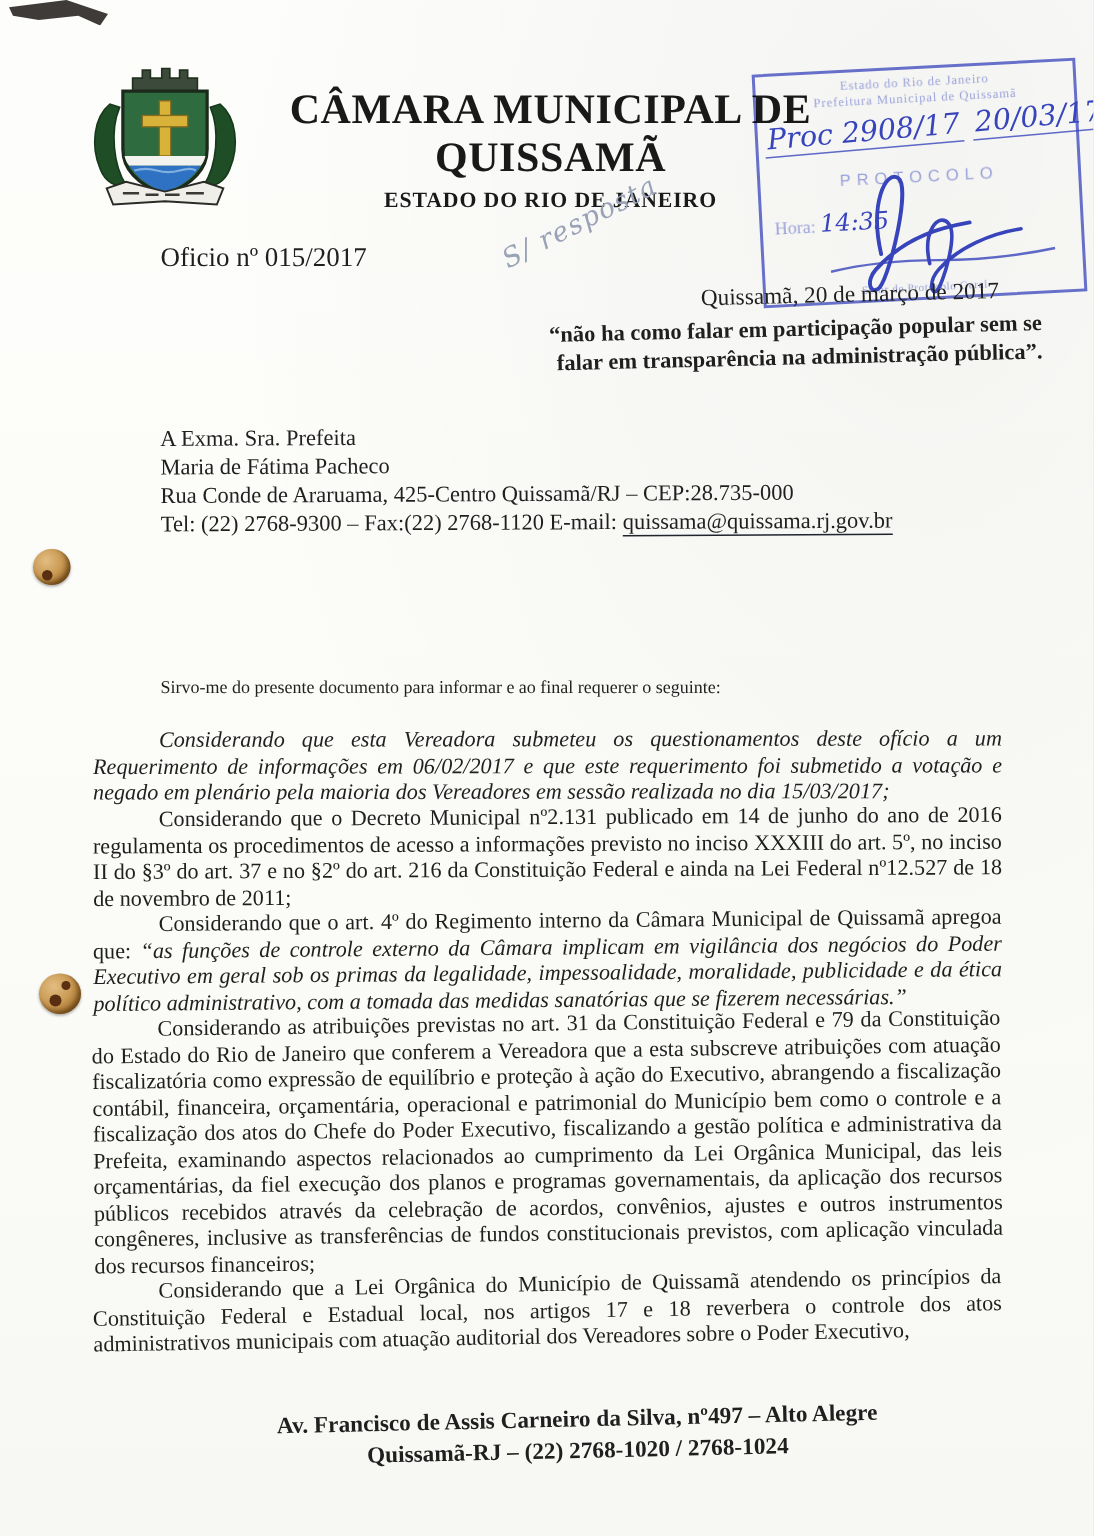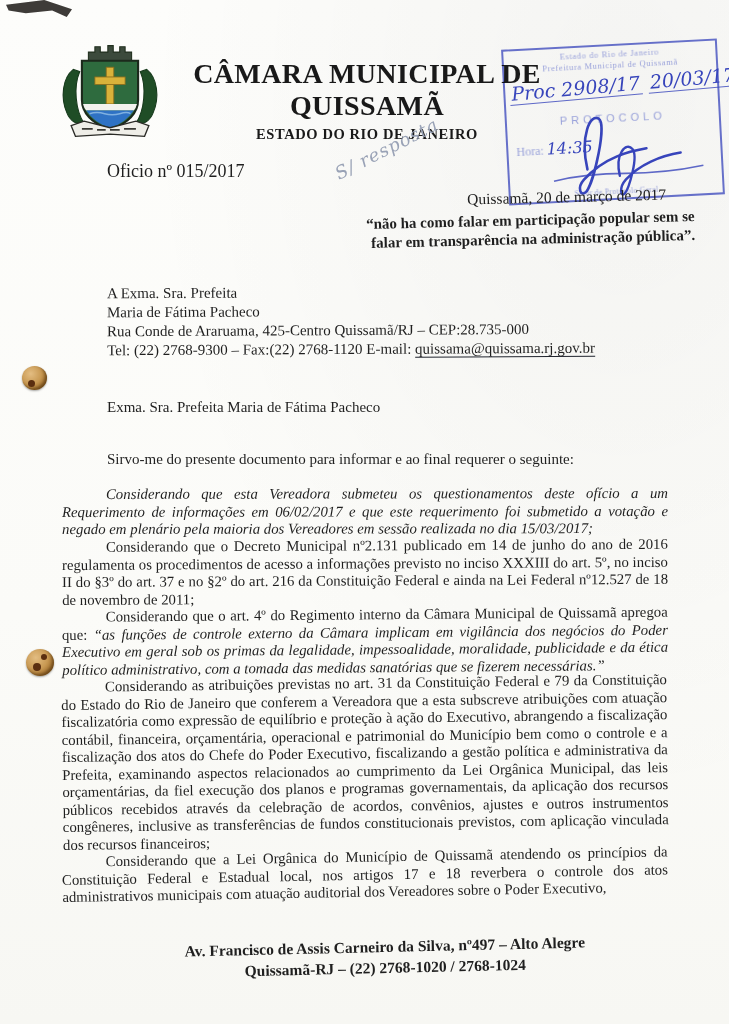--- a/index.html
+++ b/index.html
@@ -76,21 +76,21 @@
   .oficio{position:absolute;left:107px;top:161px;font-size:18px;}
 
   .dateblock{position:absolute;right:34px;top:189px;text-align:right;transform:rotate(-1.4deg);}
   .citydate{font-size:15.5px;margin-right:28px;}
   .quote{font-size:15px;font-weight:bold;line-height:19px;margin-top:4px;}
 
   .addressee{position:absolute;left:107px;top:283px;font-size:15px;line-height:19px;transform:rotate(-.3deg);}
   .addressee .email{border-bottom:1.4px solid #20242e;text-align:center;}
 
   .salutation{position:absolute;left:107px;top:399px;font-size:15px;}
-  .intro{position:absolute;left:107px;top:451px;font-size:15px;}
+  .intro{position:absolute;left:107px;top:451px;font-size:12px;}
 
   .bodytext{position:absolute;left:62px;top:486px;width:606px;font-size:14.8px;line-height:17.5px;text-align:justify;}
   .bodytext p{margin:0;text-indent:44px;transform-origin:left center;}
   .bodytext p .it{font-style:italic;}
   .r0{transform:rotate(-.1deg);font-style:italic;}
   .r1{transform:rotate(-.3deg);}
   .r2{transform:rotate(-.5deg);}
   .r3{transform:rotate(-.75deg);}
   .r4{transform:rotate(-1deg);}
 
@@ -174,21 +174,20 @@
   </div>
 
   <div class="punch punch1">
       <span class="dot"></span>
     </div>
   <div class="punch punch2">
       <span class="dot a"></span>
       <span class="dot b"></span>
     </div>
 
-  <div class="salutation">Exma. Sra. Prefeita Maria de Fátima Pacheco</div>
   <div class="intro">Sirvo-me do presente documento para informar e ao final requerer o seguinte:</div>
 
   <div class="bodytext">
     <p class="r0">Considerando que esta Vereadora submeteu os questionamentos deste ofício a um Requerimento de informações em 06/02/2017 e que este requerimento foi submetido a votação e negado em plenário pela maioria dos Vereadores em sessão realizada no dia 15/03/2017;</p>
     <p class="r1">Considerando que o Decreto Municipal nº2.131 publicado em 14 de junho do ano de 2016 regulamenta os procedimentos de acesso a informações previsto no inciso XXXIII do art. 5º, no inciso II do §3º do art. 37 e no §2º do art. 216 da Constituição Federal e ainda na Lei Federal nº12.527 de 18 de novembro de 2011;</p>
     <p class="r2"><span>Considerando que o art. 4º do Regimento interno da Câmara Municipal de Quissamã apregoa que: </span><span class="it">“as funções de controle externo da Câmara implicam em vigilância dos negócios do Poder Executivo em geral sob os primas da legalidade, impessoalidade, moralidade, publicidade e da ética político administrativo, com a tomada das medidas sanatórias que se fizerem necessárias.”</span></p>
     <p class="r3">Considerando as atribuições previstas no art. 31 da Constituição Federal e 79 da Constituição do Estado do Rio de Janeiro que conferem a Vereadora que a esta subscreve atribuições com atuação fiscalizatória como expressão de equilíbrio e proteção à ação do Executivo, abrangendo a fiscalização contábil, financeira, orçamentária, operacional e patrimonial do Município bem como o controle e a fiscalização dos atos do Chefe do Poder Executivo, fiscalizando a gestão política e administrativa da Prefeita, examinando aspectos relacionados ao cumprimento da Lei Orgânica Municipal, das leis orçamentárias, da fiel execução dos planos e programas governamentais, da aplicação dos recursos públicos recebidos através da celebração de acordos, convênios, ajustes e outros instrumentos congêneres, inclusive as transferências de fundos constitucionais previstos, com aplicação vinculada dos recursos financeiros;</p>
     <p class="r4">Considerando que a Lei Orgânica do Município de Quissamã atendendo os princípios da Constituição Federal e Estadual local, nos artigos 17 e 18 reverbera o controle dos atos administrativos municipais com atuação auditorial dos Vereadores sobre o Poder Executivo,</p>
   </div>
 

